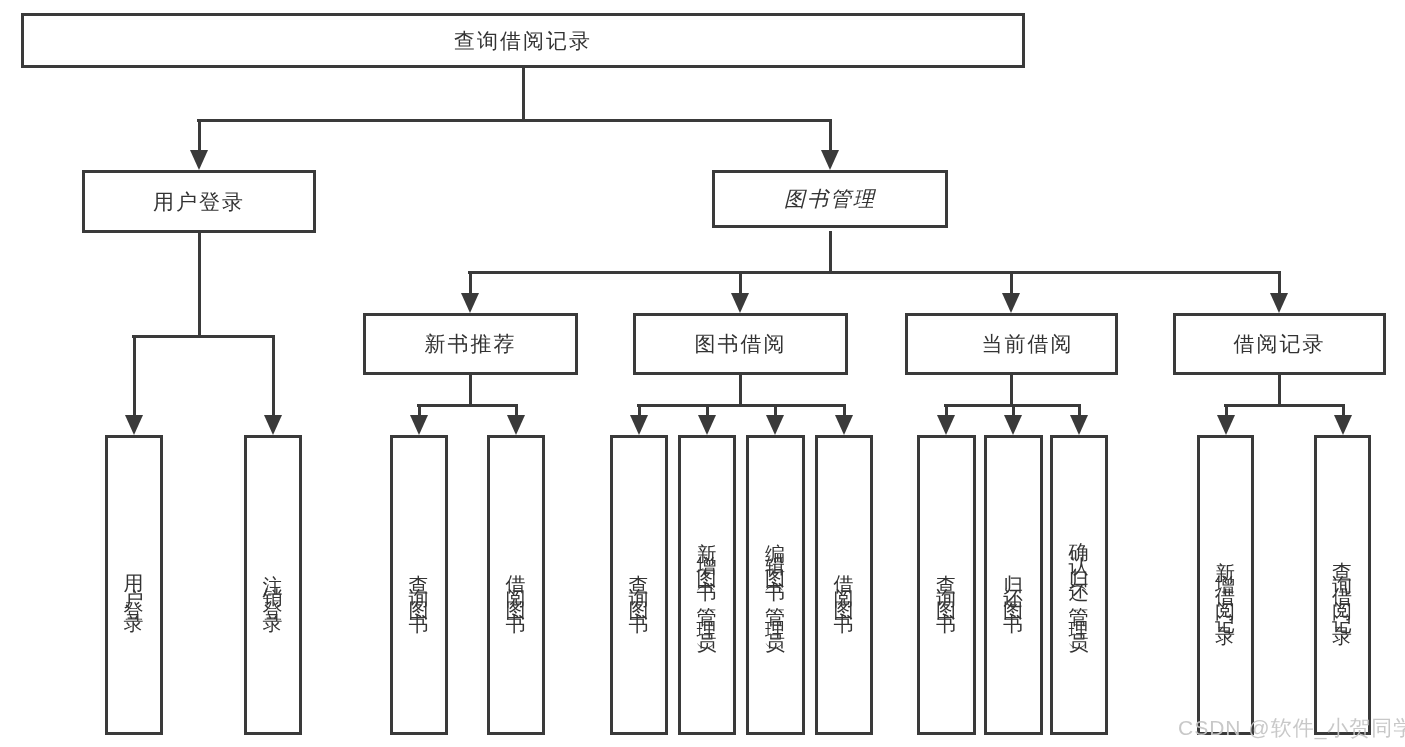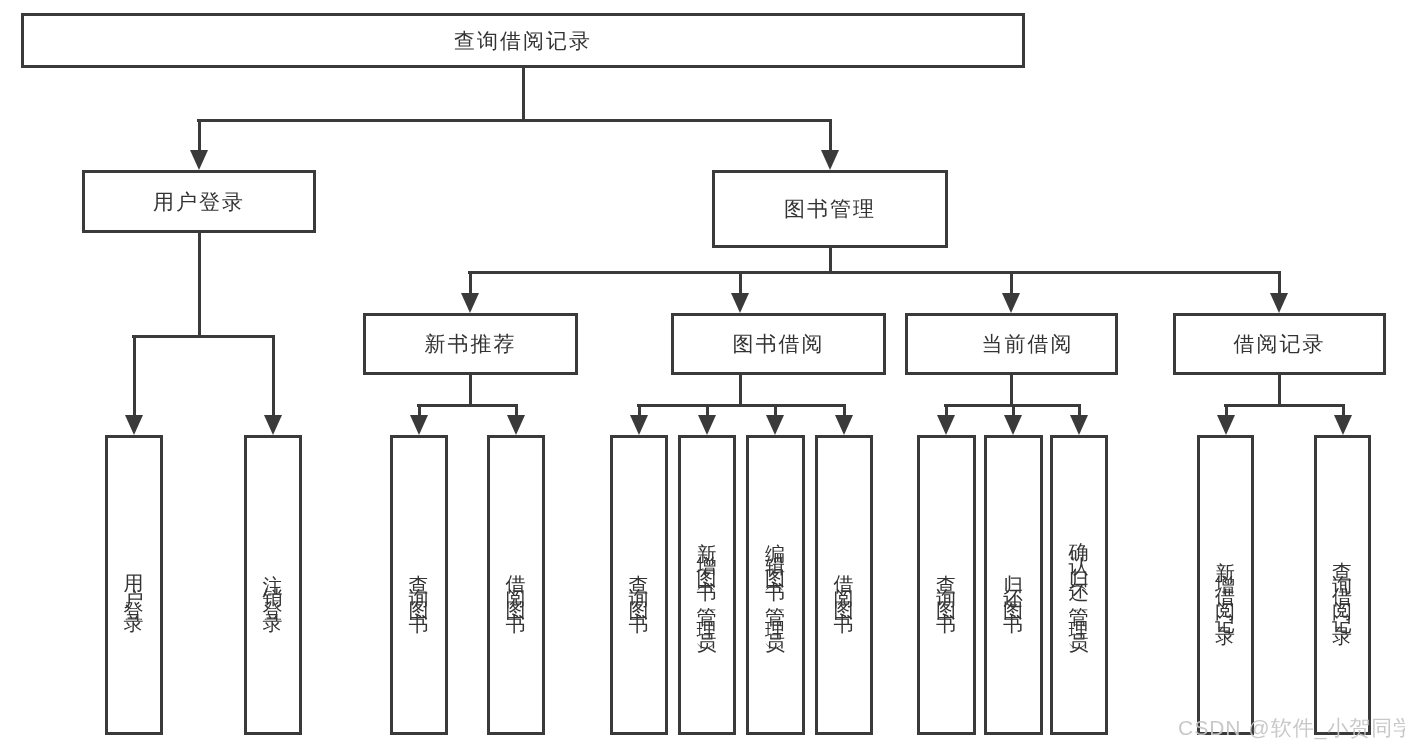--- a/index.html
+++ b/index.html
@@ -112,27 +112,27 @@
       <div class="arrow" style="left: 1217px; top: 415px;"></div>
       <div class="arrow" style="left: 1334px; top: 415px;"></div>
     </div>
   <div id="layer-nodes">
       <div class="node h" style="left: 21px; top: 13px; width: 1004px; height: 55px;">
         <span class="label">查询借阅记录</span>
       </div>
       <div class="node h" style="left: 82px; top: 170px; width: 234px; height: 63px;">
         <span class="label">用户登录</span>
       </div>
-      <div class="node h" style="left: 712px; top: 170px; width: 236px; height: 78px;">
+      <div class="node h" style="left: 712px; top: 170px; width: 236px; height: 58px; font-style: italic;">
         <span class="label">图书管理</span>
       </div>
       <div class="node h" style="left: 363px; top: 313px; width: 215px; height: 62px; align-items: center;">
         <span class="label">新书推荐</span>
       </div>
-      <div class="node h" style="left: 633px; top: 313px; width: 215px; height: 62px; margin-left: 38px;">
+      <div class="node h" style="left: 633px; top: 313px; width: 215px; height: 62px;">
         <span class="label">图书借阅</span>
       </div>
       <div class="node h" style="left: 905px; top: 313px; width: 213px; height: 62px; padding-left: 32px;">
         <span class="label">当前借阅</span>
       </div>
       <div class="node h" style="left: 1173px; top: 313px; width: 213px; height: 62px; align-items: center;">
         <span class="label">借阅记录</span>
       </div>
       <div class="node v" style="left: 105px; top: 435px; width: 58px; height: 300px;">
         <span class="label">用户登录</span>

